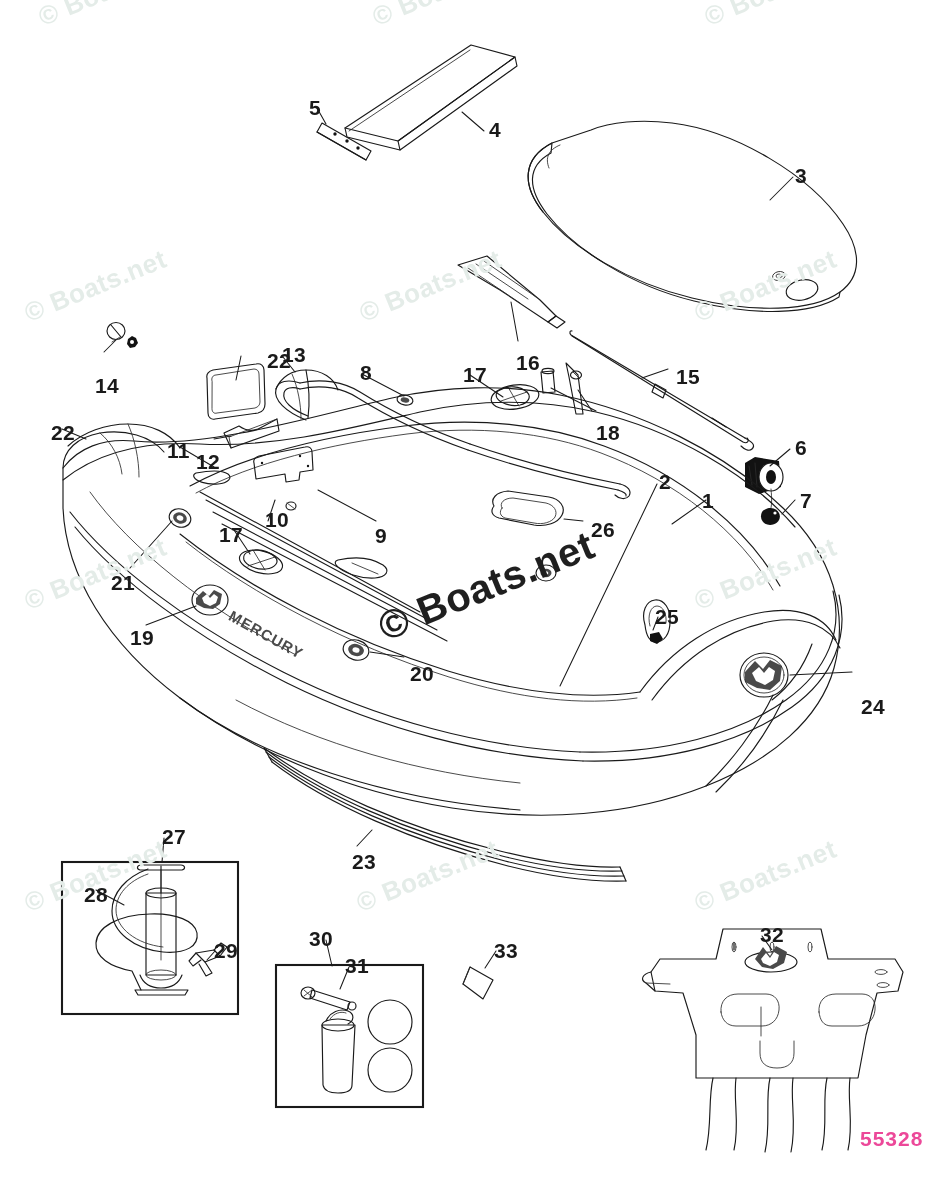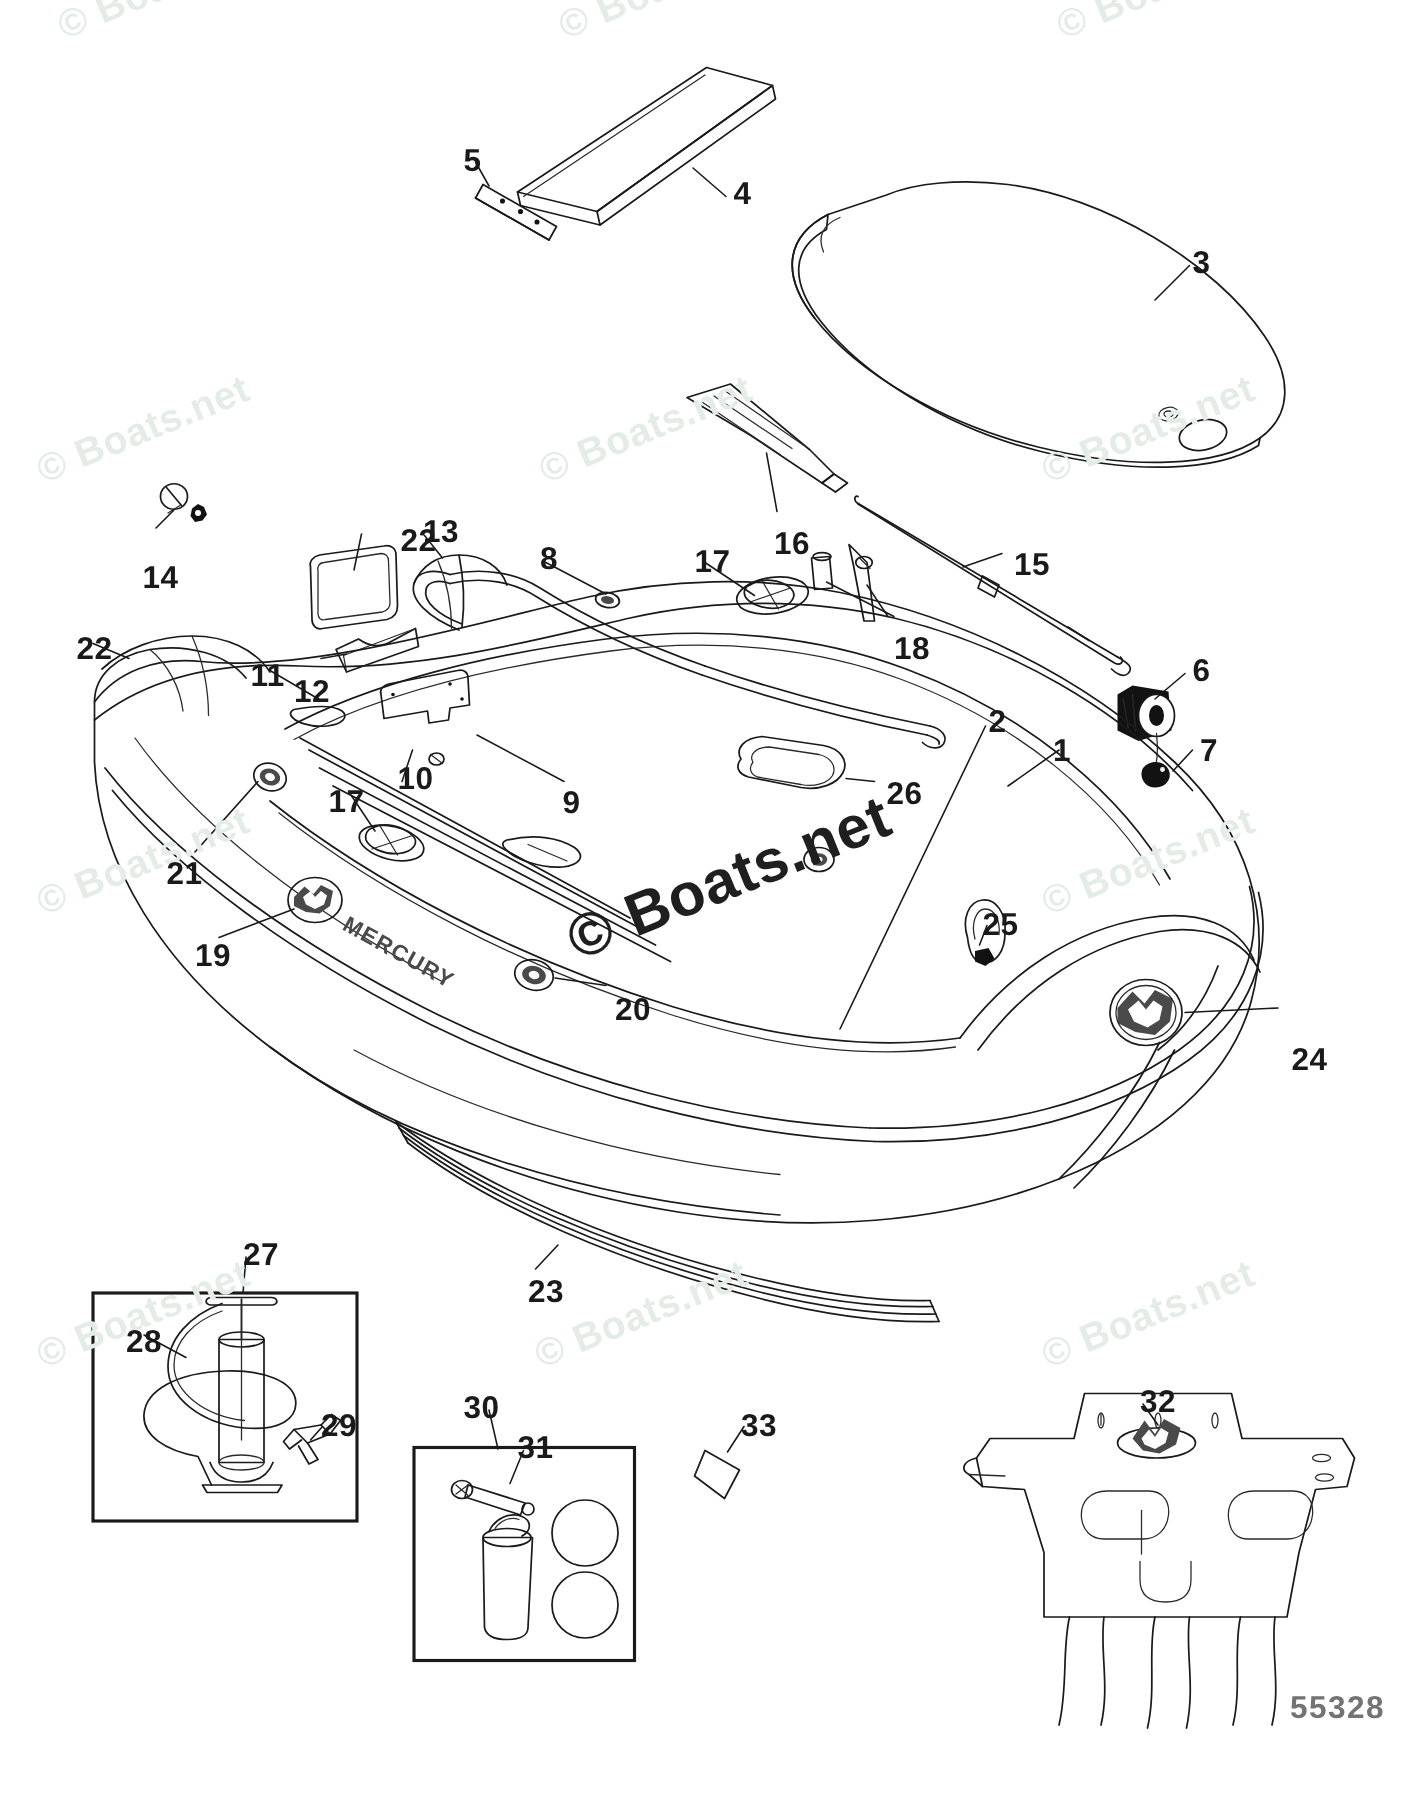--- a/index.html
+++ b/index.html
@@ -26,21 +26,21 @@
     font-family:"Liberation Sans", sans-serif;
     font-weight:bold;
     font-size:21px;
     color:#1a1a1a;
     line-height:1;
     letter-spacing:.3px;
   }
   #diagram-id{
     position:absolute;
     font-family:"Liberation Sans", sans-serif;
-    font-weight:bold;font-size:21px;color:#737373;
+    font-weight:bold;font-size:21px;color:#ec4899;
     letter-spacing:1px;
   }
   svg{display:block;}
   .ln{fill:none;stroke:#1a1a1a;stroke-width:1.15;stroke-linecap:round;stroke-linejoin:round;}
   .lnt{fill:none;stroke:#2a2a2a;stroke-width:.85;stroke-linecap:round;stroke-linejoin:round;}
   .lead{fill:none;stroke:#1a1a1a;stroke-width:1.05;stroke-linecap:round;}
   .fillw{fill:#ffffff;}
   .filld{fill:#121212;}
   .fillg{fill:#4a4a4a;}
   .box{fill:none;stroke:#1a1a1a;stroke-width:2.1;}

